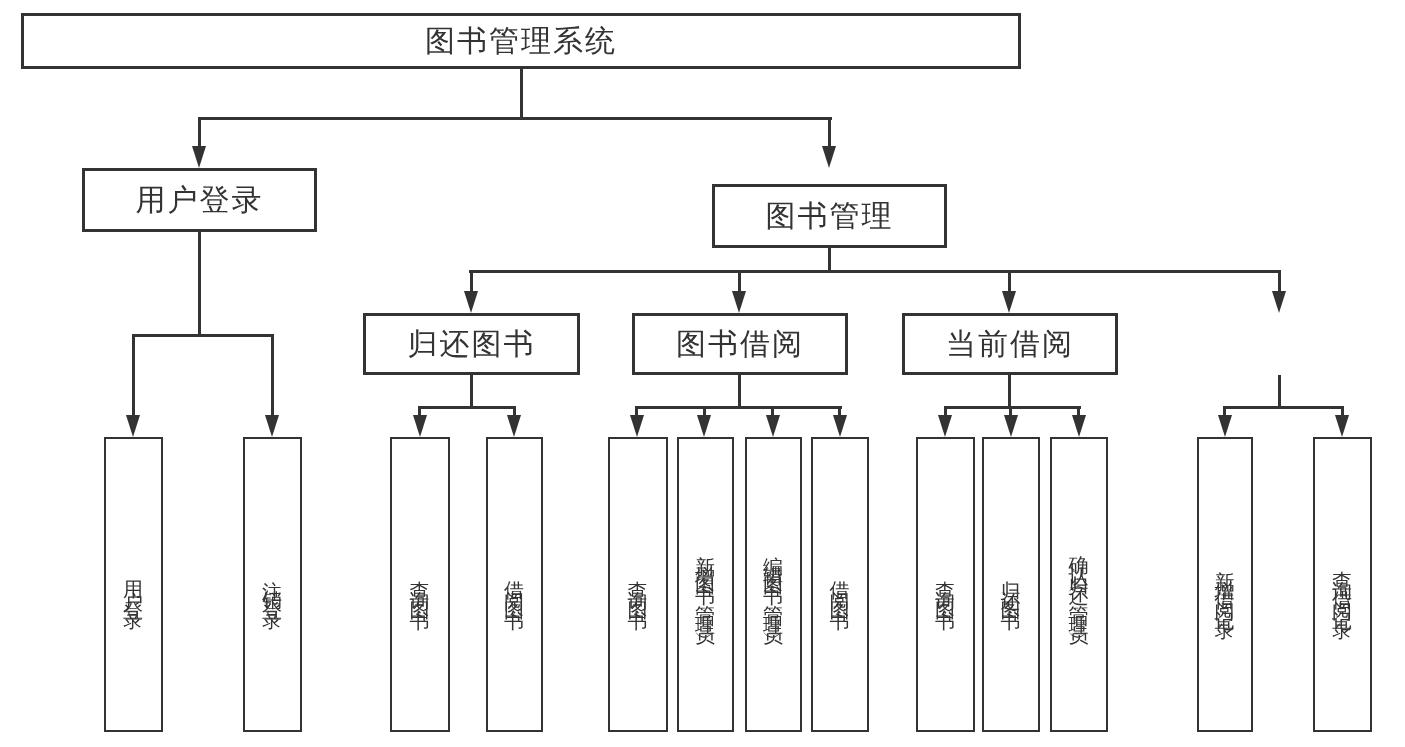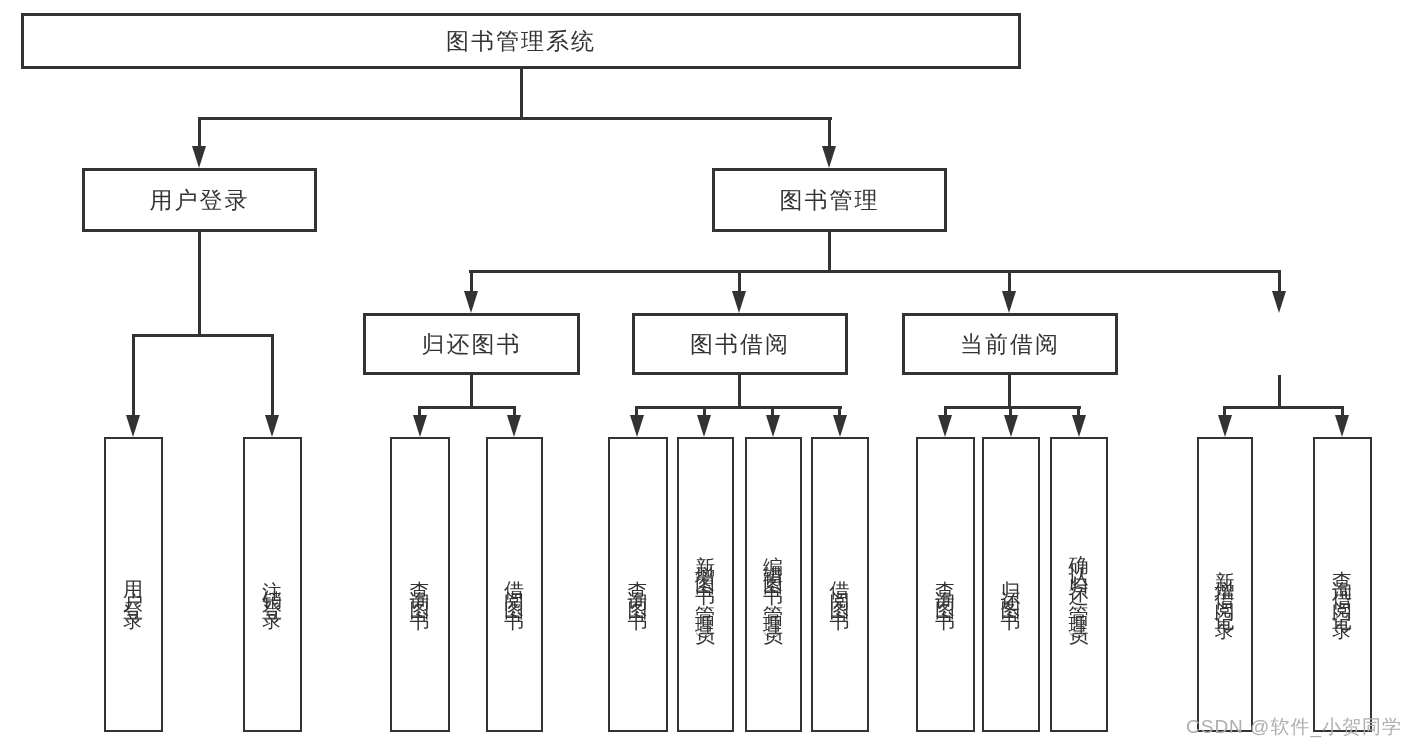--- a/index.html
+++ b/index.html
@@ -4,21 +4,21 @@
 <style>
   html,body{margin:0;padding:0;background:#fff;}
   .stage{
     position:relative;width:1405px;height:747px;background:#ffffff;overflow:hidden;
     font-family:"Liberation Sans","DejaVu Sans",sans-serif;color:#333;
   }
   
   .box{
     position:absolute;box-sizing:border-box;border:3px solid #333;background:#fff;
     display:flex;align-items:center;justify-content:center;
-    font-size:23px;letter-spacing:2px;color:#333;white-space:nowrap;
+    font-size:30px;letter-spacing:2px;color:#333;white-space:nowrap;
   }
   .leaf{
     position:absolute;box-sizing:border-box;border:2px solid #333;background:#fff;
     display:flex;align-items:center;justify-content:center;color:#333;
   }
   .leaf span{
     writing-mode:vertical-rl;text-orientation:mixed;
     font-size:20px;letter-spacing:10px;line-height:1;white-space:nowrap;
   }
   
@@ -92,21 +92,21 @@
   <i class="vl" style="left:1278px;top:375px;height:33px"></i>
   <i class="hl" style="left:1223px;top:406px;width:121px"></i>
   <i class="vl" style="left:1223px;top:406px;height:12px"></i>
   <i class="vl" style="left:1341px;top:406px;height:12px"></i>
   <i class="ar" style="left:1218px;top:415px"></i>
   <i class="ar" style="left:1335px;top:415px"></i>
 
   <div class="box" style="left:21px;top:13px;width:1000px;height:56px">图书管理系统</div>
 
   <div class="box" style="left:82px;top:168px;width:235px;height:64px">用户登录</div>
-  <div class="box" style="left:712px;top:168px;width:235px;height:64px">图书管理</div>
+  <div class="box" style="left:712px;top:184px;width:235px;height:64px">图书管理</div>
 
   <div class="box" style="left:363px;top:313px;width:217px;height:62px">归还图书</div>
   <div class="box" style="left:632px;top:313px;width:216px;height:62px">图书借阅</div>
   <div class="box" style="left:902px;top:313px;width:216px;height:62px">当前借阅</div>
 
   <div class="leaf" style="left:104px;top:437px;width:59px;height:295px">
     <span>用户登录</span>
   </div>
   <div class="leaf" style="left:243px;top:437px;width:59px;height:295px">
     <span>注销登录</span>
@@ -142,15 +142,14 @@
     <span>确认归还（管理员）</span>
   </div>
 
   <div class="leaf" style="left:1197px;top:437px;width:56px;height:295px">
     <span>新增借阅记录</span>
   </div>
   <div class="leaf" style="left:1313px;top:437px;width:59px;height:295px">
     <span>查询借阅记录</span>
   </div>
 
-  <div class="watermark">CSDN @软件_小贺同学</div>
 
 </div>
 
 </body></html>

